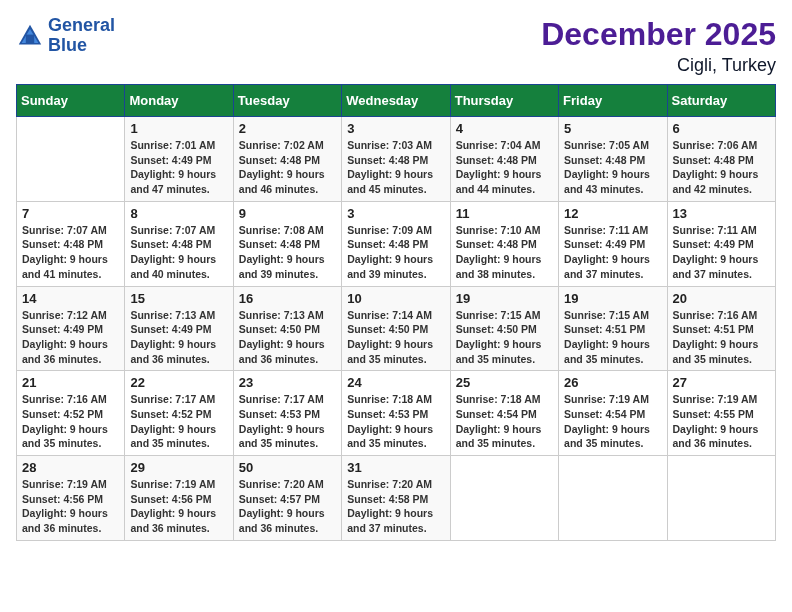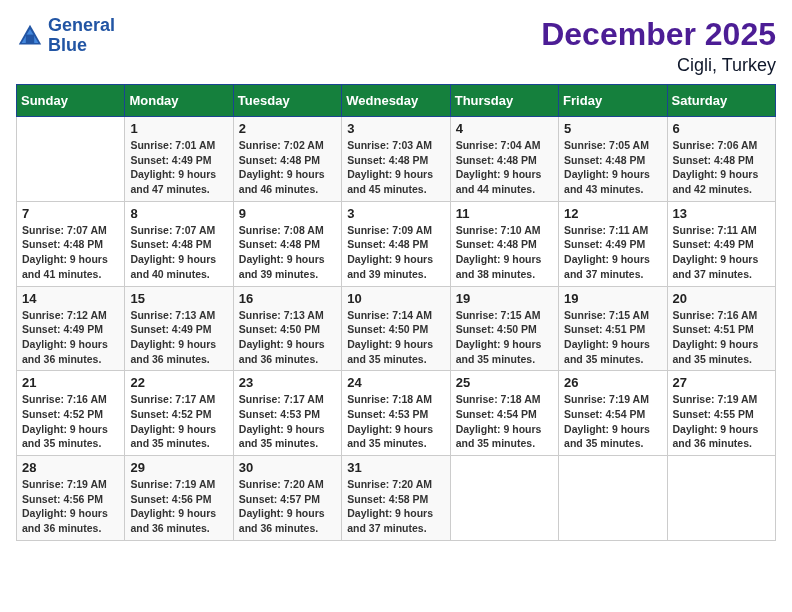--- a/index.html
+++ b/index.html
@@ -301,21 +301,21 @@
           Sunrise: 7:19 AM<br>Sunset: 4:56 PM<br>Daylight: 9 hours and 36 minutes.
         </div>
       </td>
           <td>
         <div class="day-number">29</div>
         <div class="day-info">
           Sunrise: 7:19 AM<br>Sunset: 4:56 PM<br>Daylight: 9 hours and 36 minutes.
         </div>
       </td>
           <td>
-        <div class="day-number">30</div>
+        <div class="day-number">50</div>
         <div class="day-info">
           Sunrise: 7:20 AM<br>Sunset: 4:57 PM<br>Daylight: 9 hours and 36 minutes.
         </div>
       </td>
           <td>
         <div class="day-number">31</div>
         <div class="day-info">
           Sunrise: 7:20 AM<br>Sunset: 4:58 PM<br>Daylight: 9 hours and 37 minutes.
         </div>
       </td>

